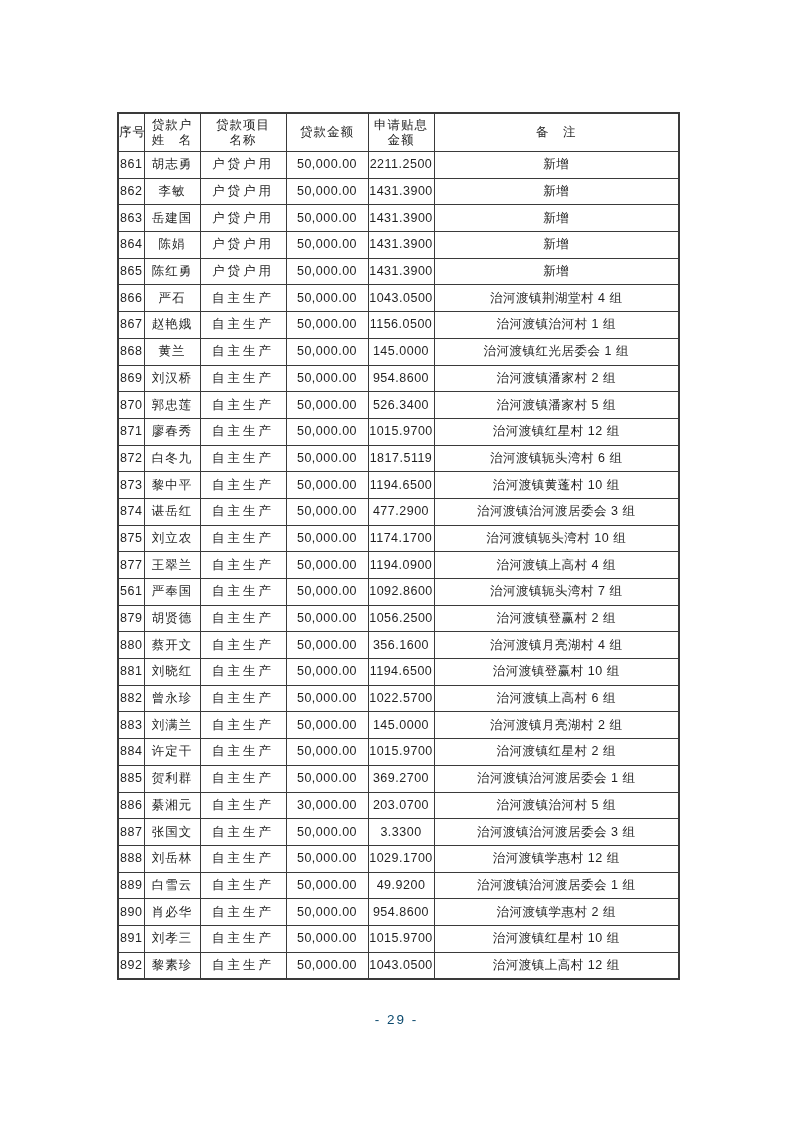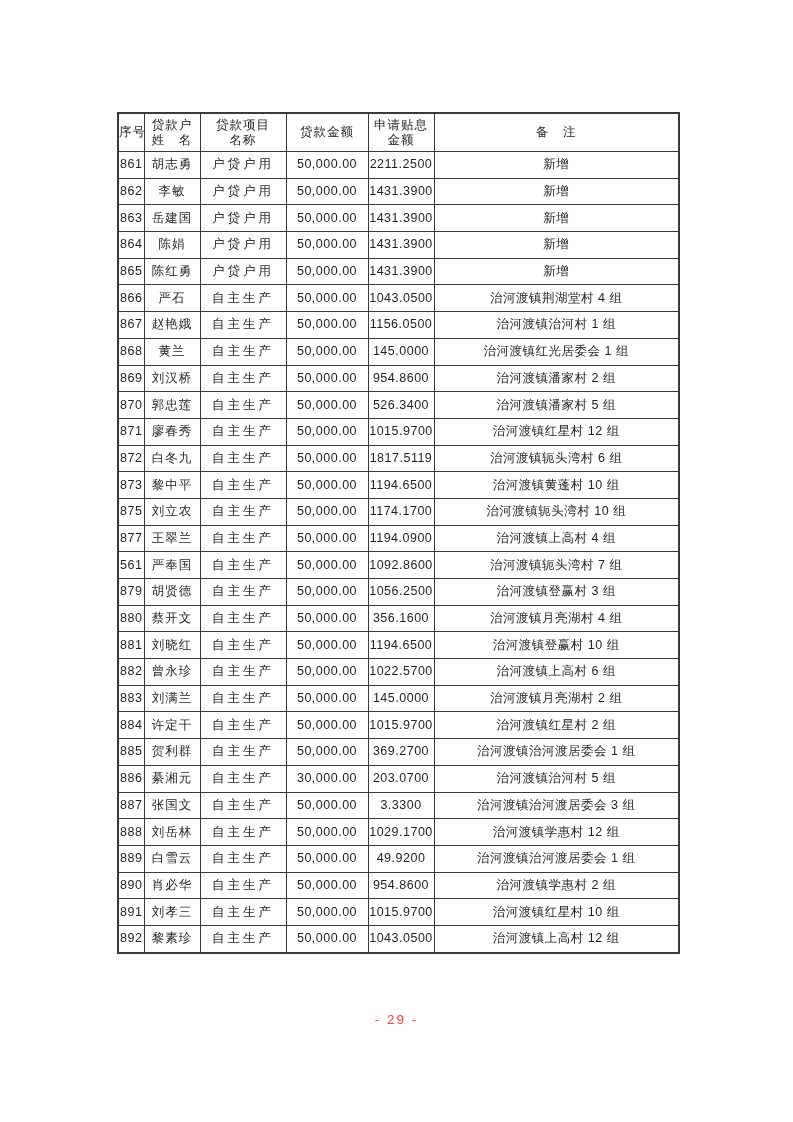--- a/index.html
+++ b/index.html
@@ -47,21 +47,21 @@
   td.col-remark        { text-align: left; padding-left: 4px; letter-spacing: 0.5px; }
   .header-line { display: block; }
   .page-number {
     position: absolute;
     top: 1012px;
     left: 0;
     width: 793px;
     text-align: center;
     font-size: 13.5px;
     letter-spacing: 2px;
-    color: #ef4444;
+    color: #0c4a6e;
   }
 </style>
 </head>
 <body>
 
 <div class="page">
 
   <table class="loan-table">
     <colgroup>
         <col style="width: 26px;">
@@ -195,20 +195,28 @@
         </tr>
         <tr>
           <td class="col-serial">873</td>
           <td class="col-borrower-name">黎中平</td>
           <td class="col-project-name">自主生产</td>
           <td class="col-loan-amount">50,000.00</td>
           <td class="col-subsidy-amount">1194.6500</td>
           <td class="col-remark">治河渡镇黄蓬村 10 组</td>
         </tr>
         <tr>
+          <td class="col-serial">874</td>
+          <td class="col-borrower-name">谌岳红</td>
+          <td class="col-project-name">自主生产</td>
+          <td class="col-loan-amount">50,000.00</td>
+          <td class="col-subsidy-amount">477.2900</td>
+          <td class="col-remark">治河渡镇治河渡居委会 3 组</td>
+        </tr>
+        <tr>
           <td class="col-serial">875</td>
           <td class="col-borrower-name">刘立农</td>
           <td class="col-project-name">自主生产</td>
           <td class="col-loan-amount">50,000.00</td>
           <td class="col-subsidy-amount">1174.1700</td>
           <td class="col-remark">治河渡镇轭头湾村 10 组</td>
         </tr>
         <tr>
           <td class="col-serial">877</td>
           <td class="col-borrower-name">王翠兰</td>
@@ -224,21 +232,21 @@
           <td class="col-loan-amount">50,000.00</td>
           <td class="col-subsidy-amount">1092.8600</td>
           <td class="col-remark">治河渡镇轭头湾村 7 组</td>
         </tr>
         <tr>
           <td class="col-serial">879</td>
           <td class="col-borrower-name">胡贤德</td>
           <td class="col-project-name">自主生产</td>
           <td class="col-loan-amount">50,000.00</td>
           <td class="col-subsidy-amount">1056.2500</td>
-          <td class="col-remark">治河渡镇登赢村 3 组</td>
+          <td class="col-remark">治河渡镇登赢村 2 组</td>
         </tr>
         <tr>
           <td class="col-serial">880</td>
           <td class="col-borrower-name">蔡开文</td>
           <td class="col-project-name">自主生产</td>
           <td class="col-loan-amount">50,000.00</td>
           <td class="col-subsidy-amount">356.1600</td>
           <td class="col-remark">治河渡镇月亮湖村 4 组</td>
         </tr>
         <tr>

